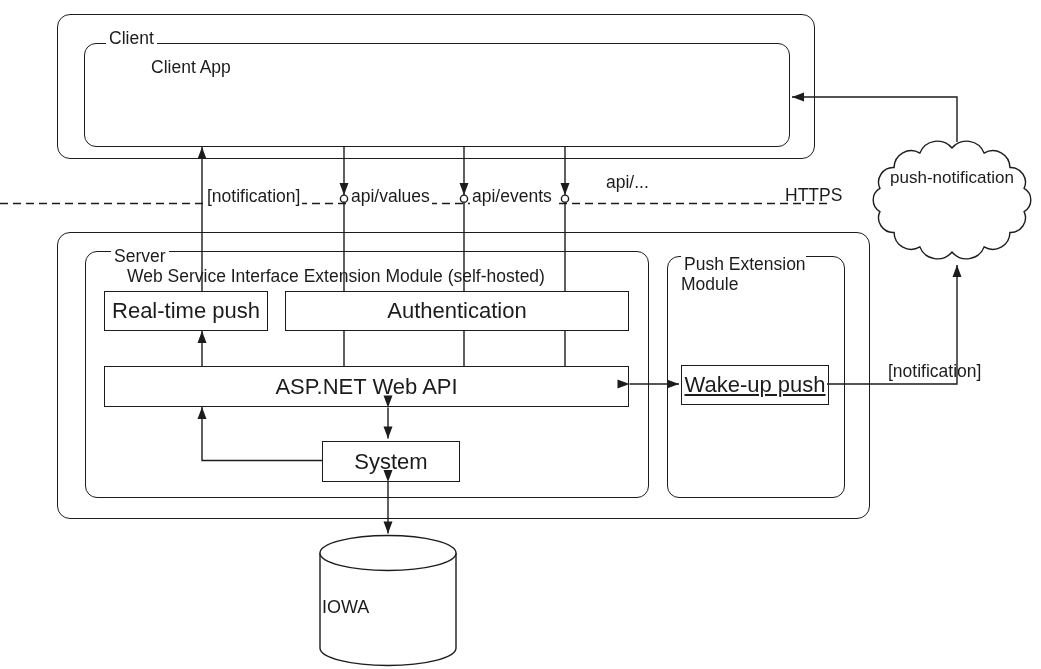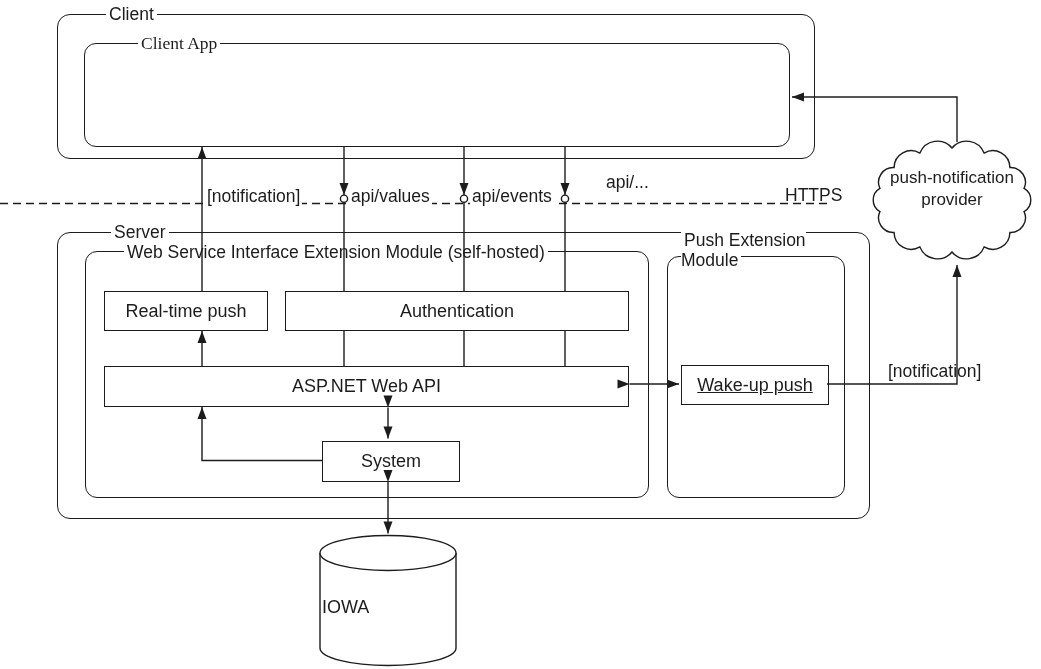--- a/index.html
+++ b/index.html
@@ -8,24 +8,24 @@
     font-family:"Liberation Sans","DejaVu Sans",sans-serif;color:#1c1c1c;
   }
   svg.layer{position:absolute;left:0;top:0;width:1041px;height:669px;}
   #svg-over{pointer-events:none;}
   .container-box{
     position:absolute;border:1.4px solid #1c1c1c;border-radius:13px;background:transparent;
   }
   .node-box{
     position:absolute;border:1.5px solid #1c1c1c;background:#fff;
     display:flex;align-items:center;justify-content:center;
-    font-size:18px;white-space:nowrap;
+    font-size:22px;white-space:nowrap;
   }
   .box-label{
-    position:absolute;font-size:17.5px;line-height:20px;white-space:nowrap;z-index:2;
+    position:absolute;font-size:17.5px;line-height:20px;white-space:nowrap;z-index:2;margin-top:24px;
   }
   .box-label span{background:#fff;padding:0 3px;}
   .box-label.wrap{white-space:normal;}
   .edge-label{
     position:absolute;font-size:17.5px;line-height:20px;white-space:nowrap;z-index:2;
   }
   .edge-label.masked span{background:#fff;padding:0 2px;}
   .cloud-text{
     position:absolute;left:872px;top:167px;width:160px;text-align:center;
     font-size:17px;line-height:22px;z-index:2;
@@ -73,21 +73,21 @@
     </div>
     <div class="node-box" style="left:681px;top:365px;width:146px;height:38px;text-decoration:underline;">
       <span>Wake-up push</span>
     </div>
   </div>
 
   <div class="labels">
     <div class="box-label" style="left:106px;top:4px;">
       <span>Client</span>
     </div>
-    <div class="box-label" style="left:138px;top:33px;font-family:Liberation Serif, serif;">
+    <div class="box-label" style="left:148px;top:33px;">
       <span>Client App</span>
     </div>
     <div class="box-label" style="left:111px;top:222px;">
       <span>Server</span>
     </div>
     <div class="box-label" style="left:124px;top:242px;">
       <span>Web Service Interface Extension Module (self-hosted)</span>
     </div>
     <div class="box-label wrap" style="left:681px;top:230px;width:142px;">
       <span>Push Extension Module</span>
@@ -107,21 +107,20 @@
     </div>
     <div class="edge-label" style="left:775px;top:185px;margin-left:10px;">
       <span>HTTPS</span>
     </div>
     <div class="edge-label" style="left:888px;top:361px;">
       <span>[notification]</span>
     </div>
 
     <div class="cloud-text">
       <div>push-notification</div>
-      <div>provider</div>
     </div>
 
     <div class="cyl-label">IOWA</div>
   </div>
 
   <svg class="layer" id="svg-over">
     <defs>
       <marker id="arr" orient="auto" markerUnits="userSpaceOnUse" markerWidth="14" markerHeight="11" refX="12.5" refY="5">
         <path d="M0.5,0.5 L12.5,5 L0.5,9.5 Z" fill="#1c1c1c"></path>
       </marker>

